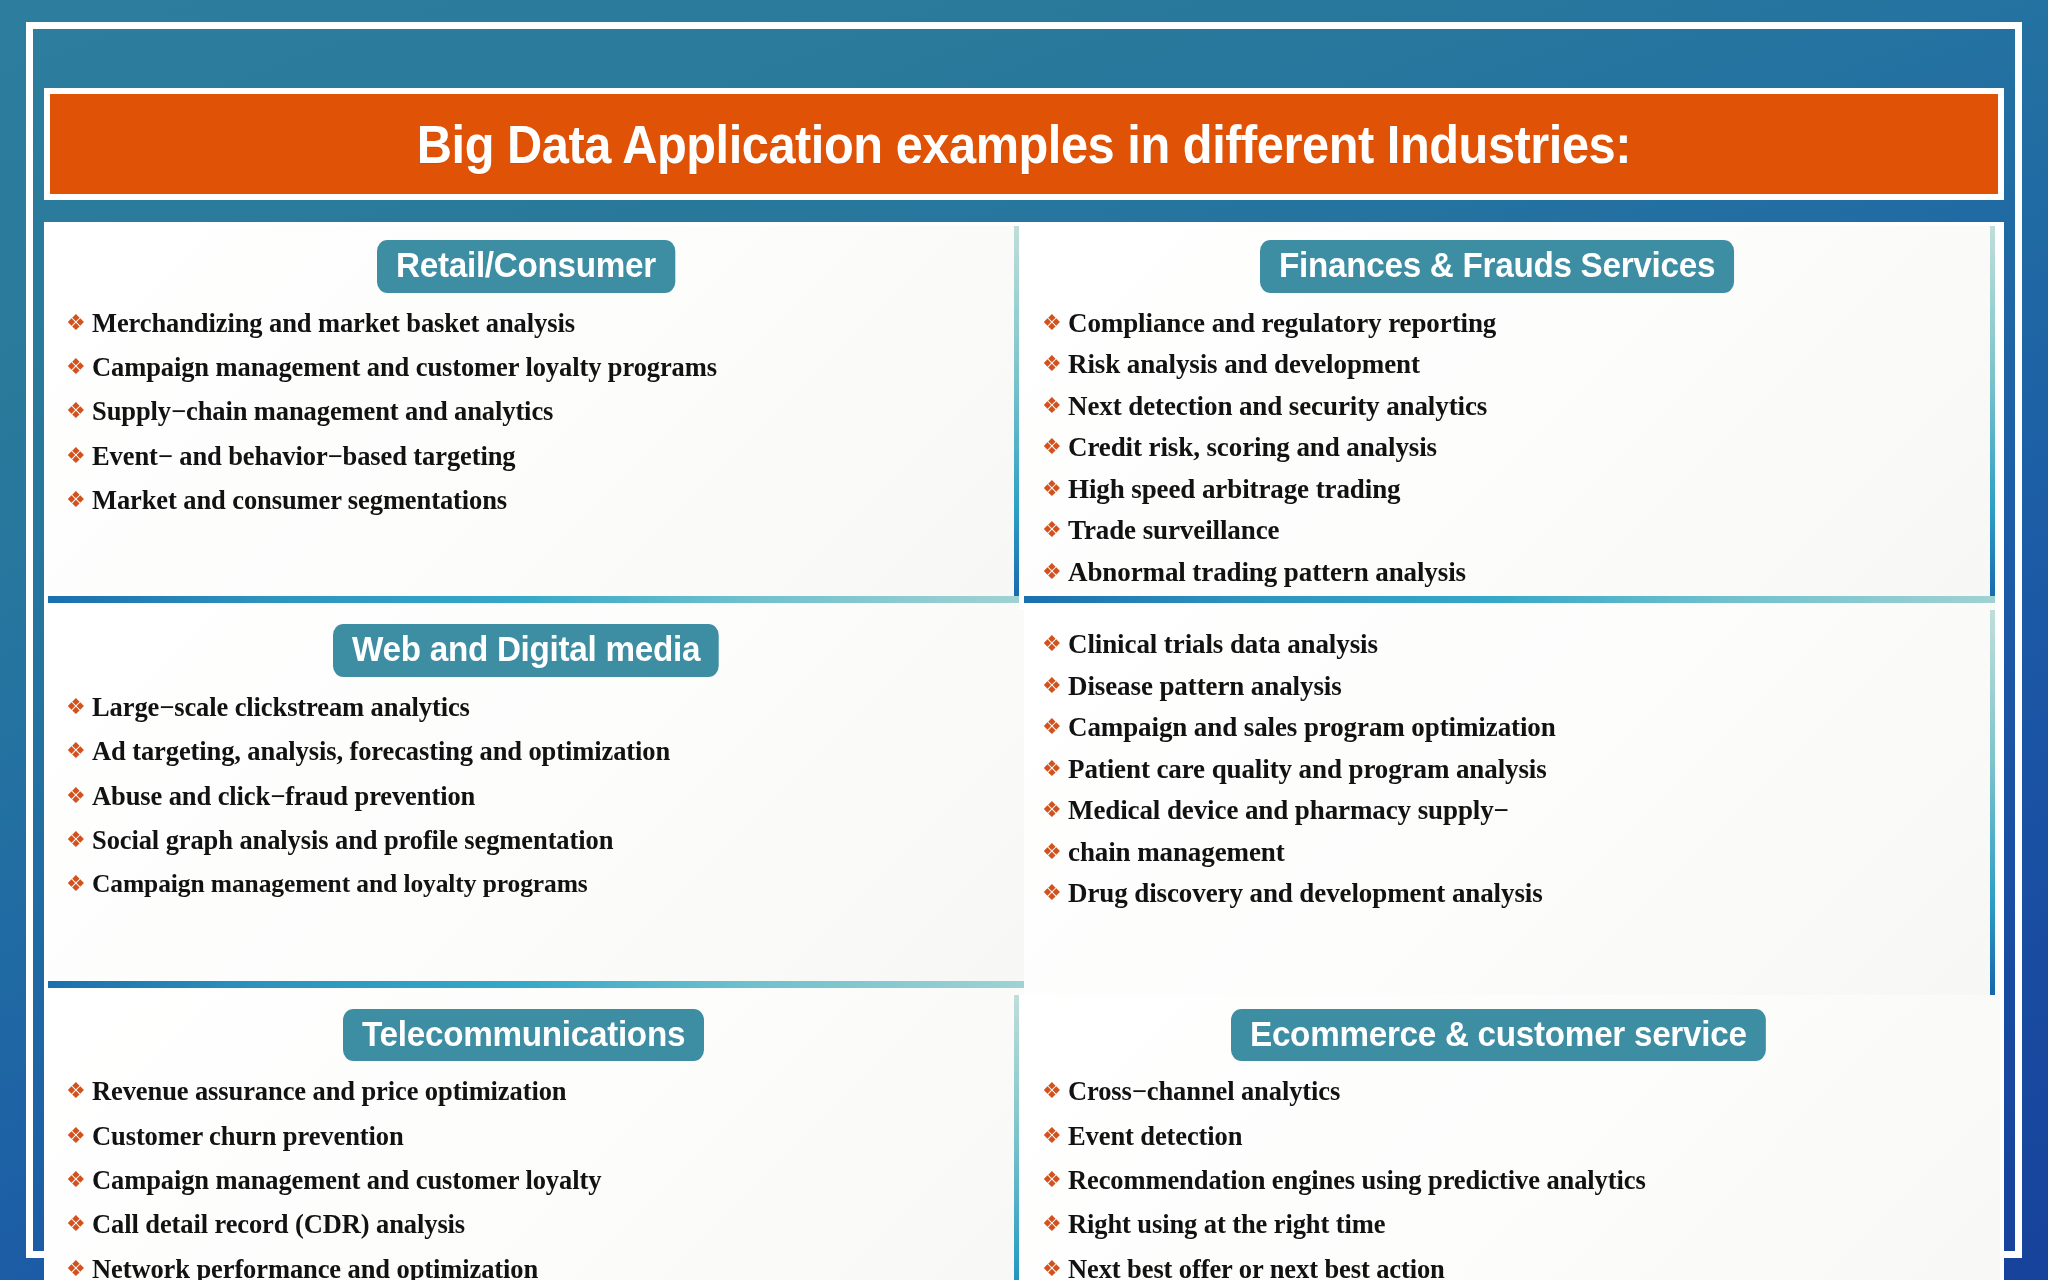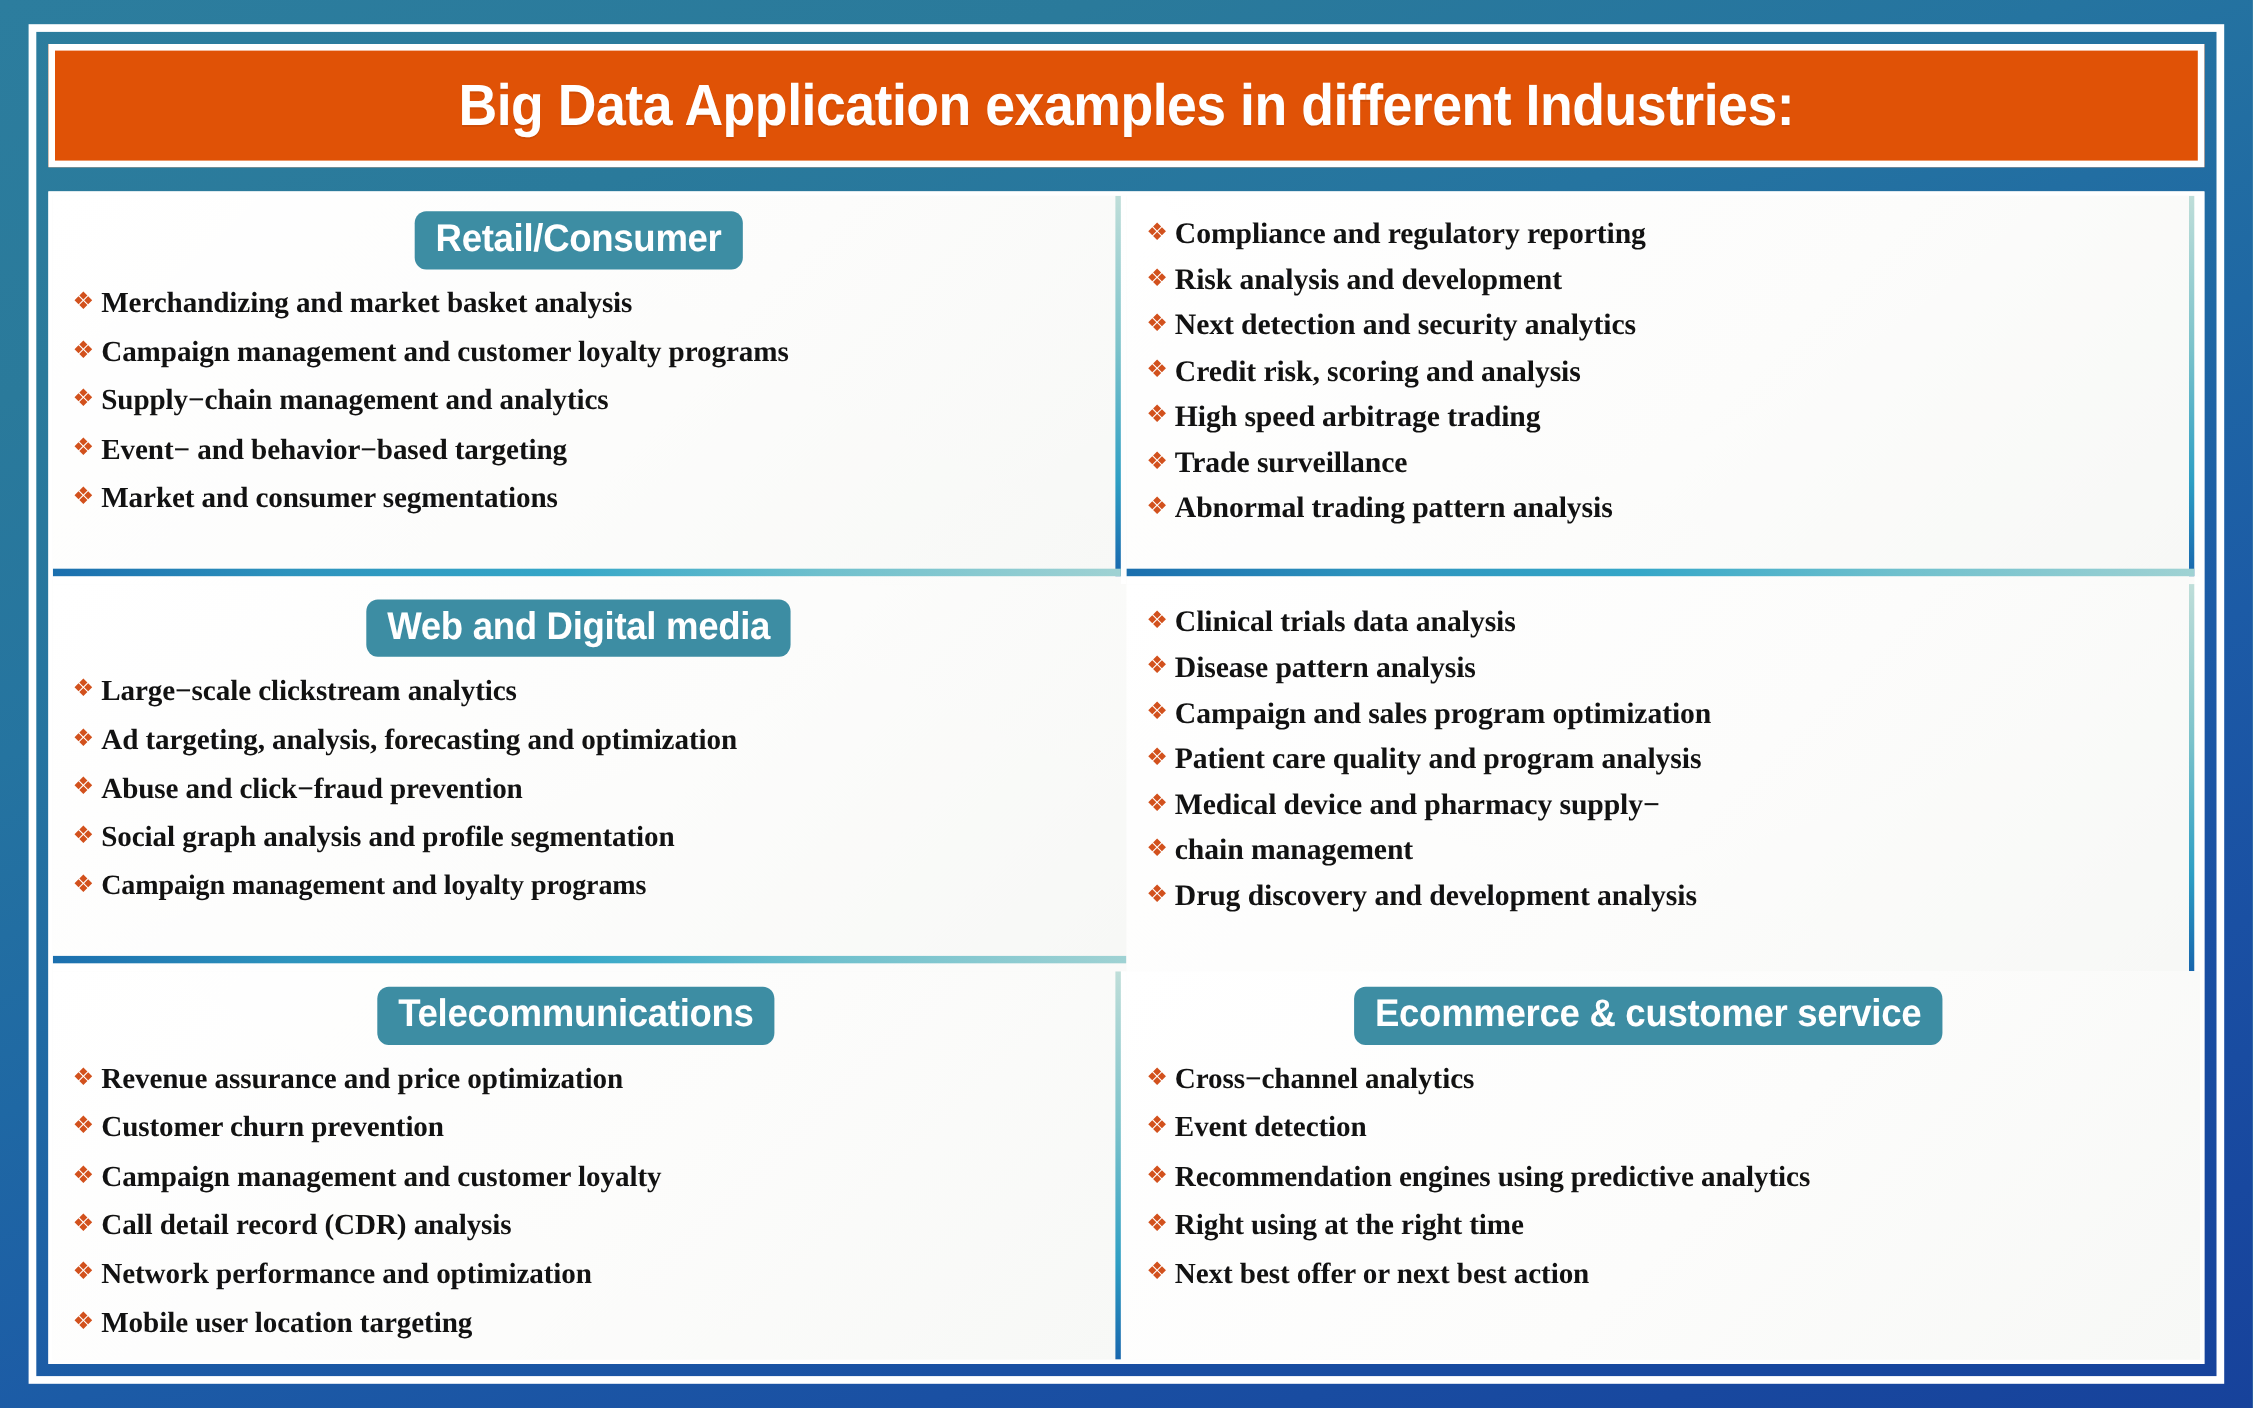--- a/index.html
+++ b/index.html
@@ -34,20 +34,21 @@
     display:flex;flex-direction:column;
   }
   
   #banner-wrap{
     border:6px solid #ffffff;
     box-sizing:border-box;
     background:#e05206;
     height:112px;flex:0 0 112px;
     display:flex;align-items:center;justify-content:center;
     margin-bottom:22px;
+    margin-top:48px;
   }
   #banner-title{
     color:#ffffff;
     font-family:"Liberation Sans",sans-serif;
     font-weight:bold;
     font-size:53px;
     letter-spacing:-0.5px;
     transform:scaleX(0.92);
     white-space:nowrap;
     text-shadow:0 1px 0 rgba(0,0,0,.08);
@@ -166,20 +167,23 @@
               <span class="btxt">Event− and behavior−based targeting</span>
             </li>
           <li>
               <span class="bul">❖</span>
               <span class="btxt">Market and consumer segmentations</span>
             </li>
         </ul>
       </div>
 
       <div class="panel c2 r1 dense">
+        <div class="hdr-row center">
+          <div class="hdr">Finances &amp; Frauds Services</div>
+        </div>
         <ul class="blist">
           <li>
               <span class="bul">❖</span>
               <span class="btxt">Compliance and regulatory reporting</span>
             </li>
           <li>
               <span class="bul">❖</span>
               <span class="btxt">Risk analysis and development</span>
             </li>
           <li>

